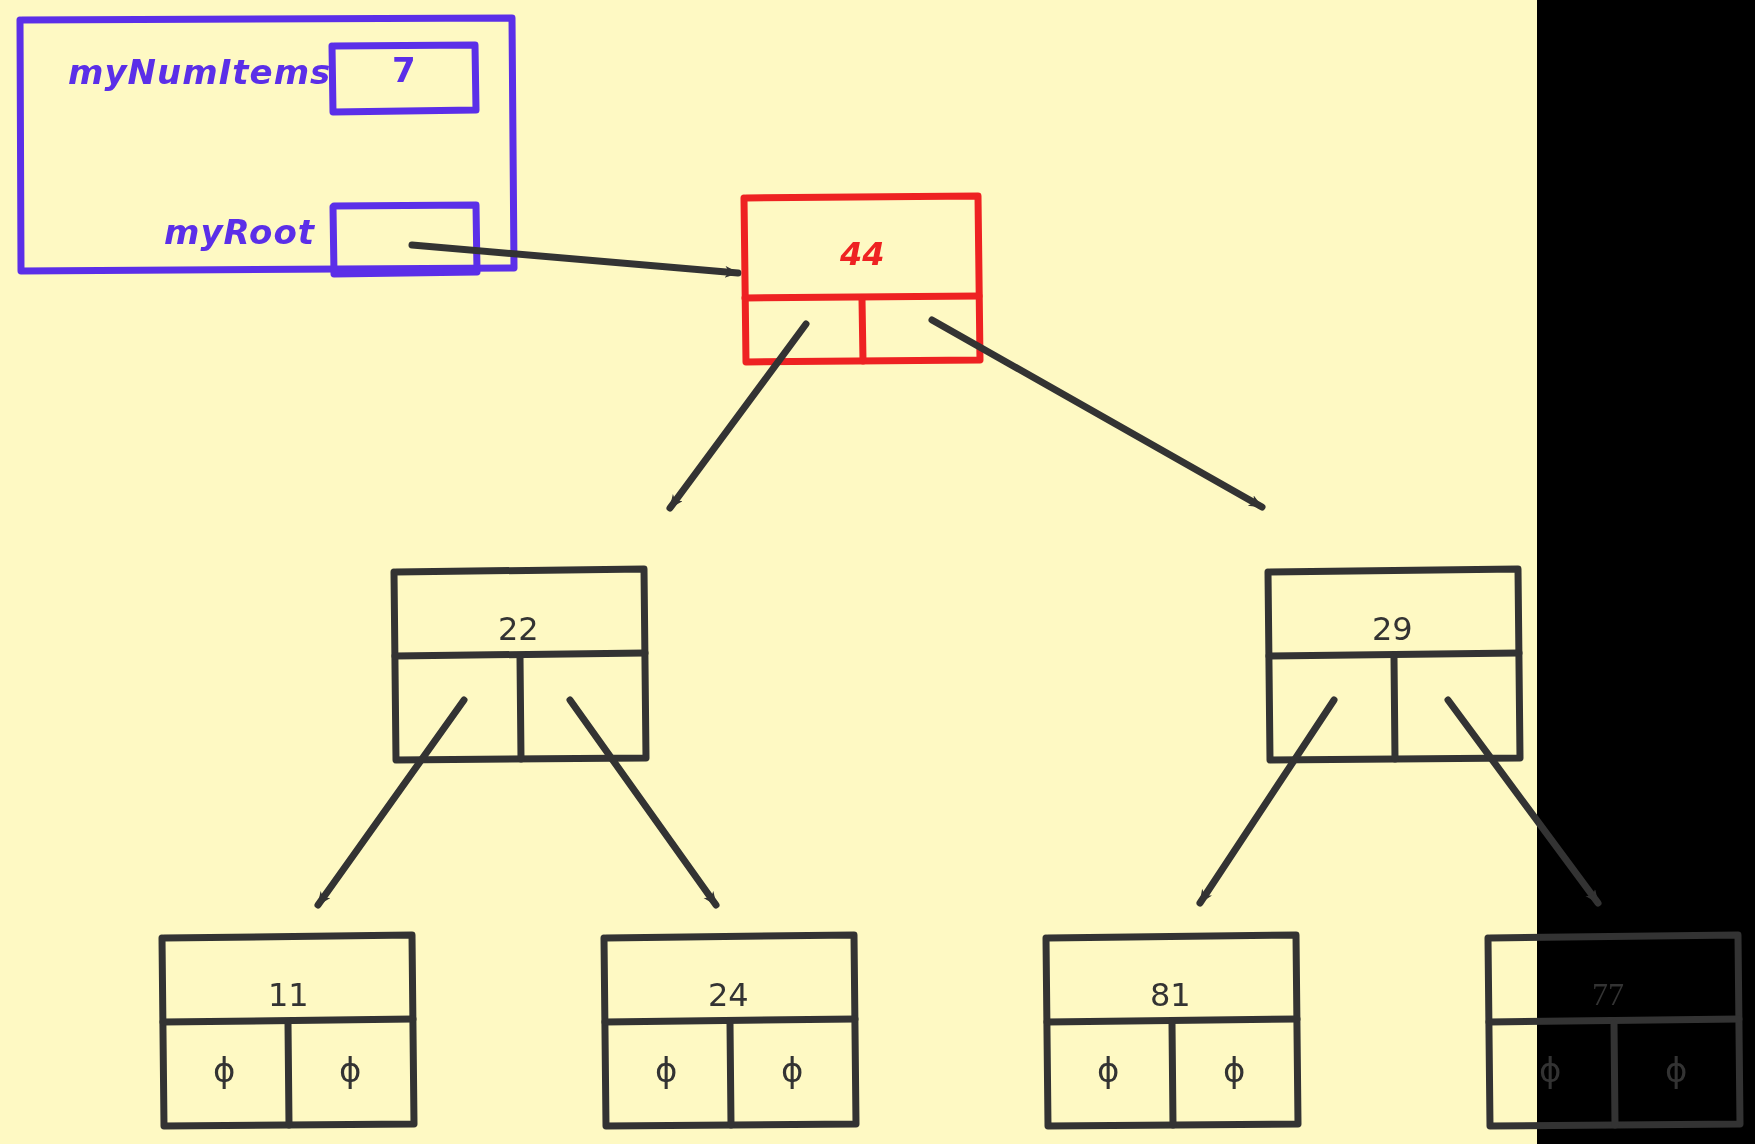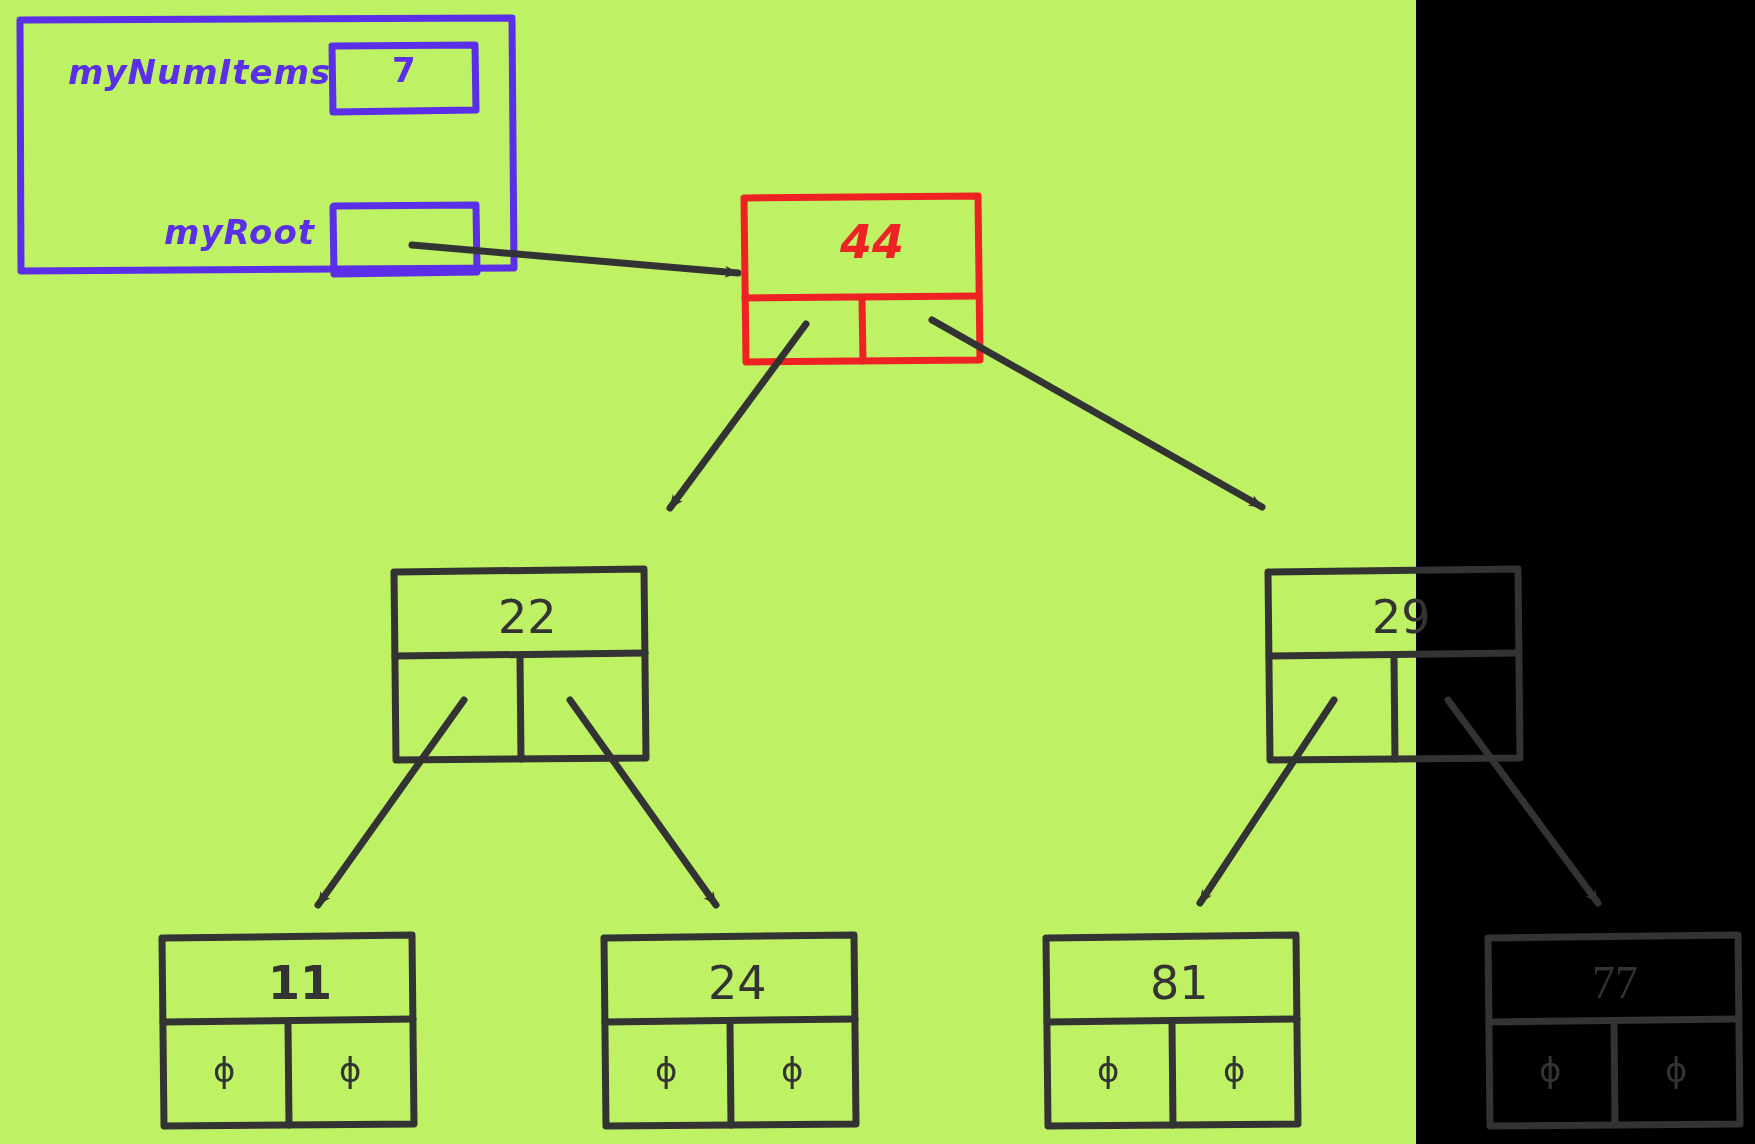--- a/index.html
+++ b/index.html
@@ -8,23 +8,23 @@
     background: #000000;
   }
   body {
     width: 1755px;
     height: 1144px;
     overflow: hidden;
     font-family: "DejaVu Sans", sans-serif;
   }
   #canvas {
     position: relative;
-    width: 1416px;
+    width: 1537px;
     height: 1144px;
-    background: #bef264;
+    background: #fef9c3;
   }
   #sketch-svg {
     position: absolute;
     left: 0;
     top: 0;
     width: 1755px;
     height: 1144px;
   }
   .lbl {
     position: absolute;
@@ -39,22 +39,23 @@
     letter-spacing: 1px;
     font-style: italic;
   }
   .var-value {
     color: #5b2fe8;
     font-size: 34px;
     font-weight: 700;
   }
   .node-key {
     color: #333333;
-    font-size: 46px;
+    font-size: 32px;
     font-weight: 400;
+    margin-top: 20px;
   }
   .node-key.root {
     color: #ee2222;
     font-weight: 700;
     font-style: italic;
   }
   .phi-glyph {
     color: #333333;
     font-size: 34px;
     font-weight: 400;
@@ -152,21 +153,21 @@
 
   <div class="lbl var-label" style="left:68px; top:52px;">myNumItems</div>
   <div class="lbl var-value" style="left:392px; top:50px;">7</div>
 
   <div class="lbl var-label" style="left:164px; top:212px;">myRoot</div>
   <div class="lbl var-value" style="left:392px; top:212px;"></div>
 
   <div class="lbl node-key root" style="left:840px; top:215px;">44</div>
   <div class="lbl node-key" style="left:498px; top:590px;">22</div>
   <div class="lbl node-key" style="left:1372px; top:590px;">29</div>
-  <div class="lbl node-key" style="left:268px; top:956px;font-weight:bold;">11</div>
+  <div class="lbl node-key" style="left:268px; top:956px;">11</div>
   <div class="lbl node-key" style="left:708px; top:956px;">24</div>
   <div class="lbl node-key" style="left:1150px; top:956px;">81</div>
   <div class="lbl node-key" style="left:1592px; top:956px;font-family:Liberation Serif, serif;">77</div>
 
   <div class="lbl phi-glyph" style="left:213px; top:1050px;">ϕ</div>
   <div class="lbl phi-glyph" style="left:339px; top:1050px;">ϕ</div>
 
   <div class="lbl phi-glyph" style="left:655px; top:1050px;">ϕ</div>
   <div class="lbl phi-glyph" style="left:781px; top:1050px;">ϕ</div>
 

